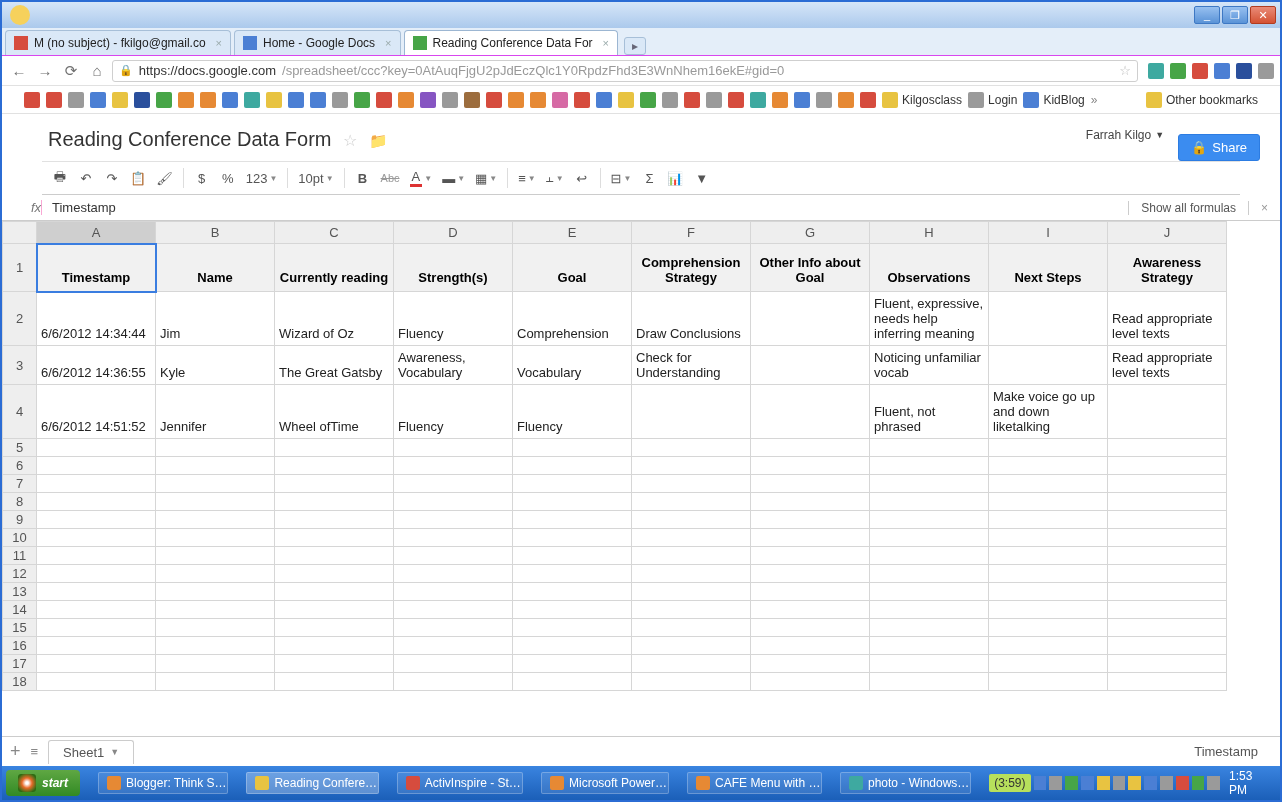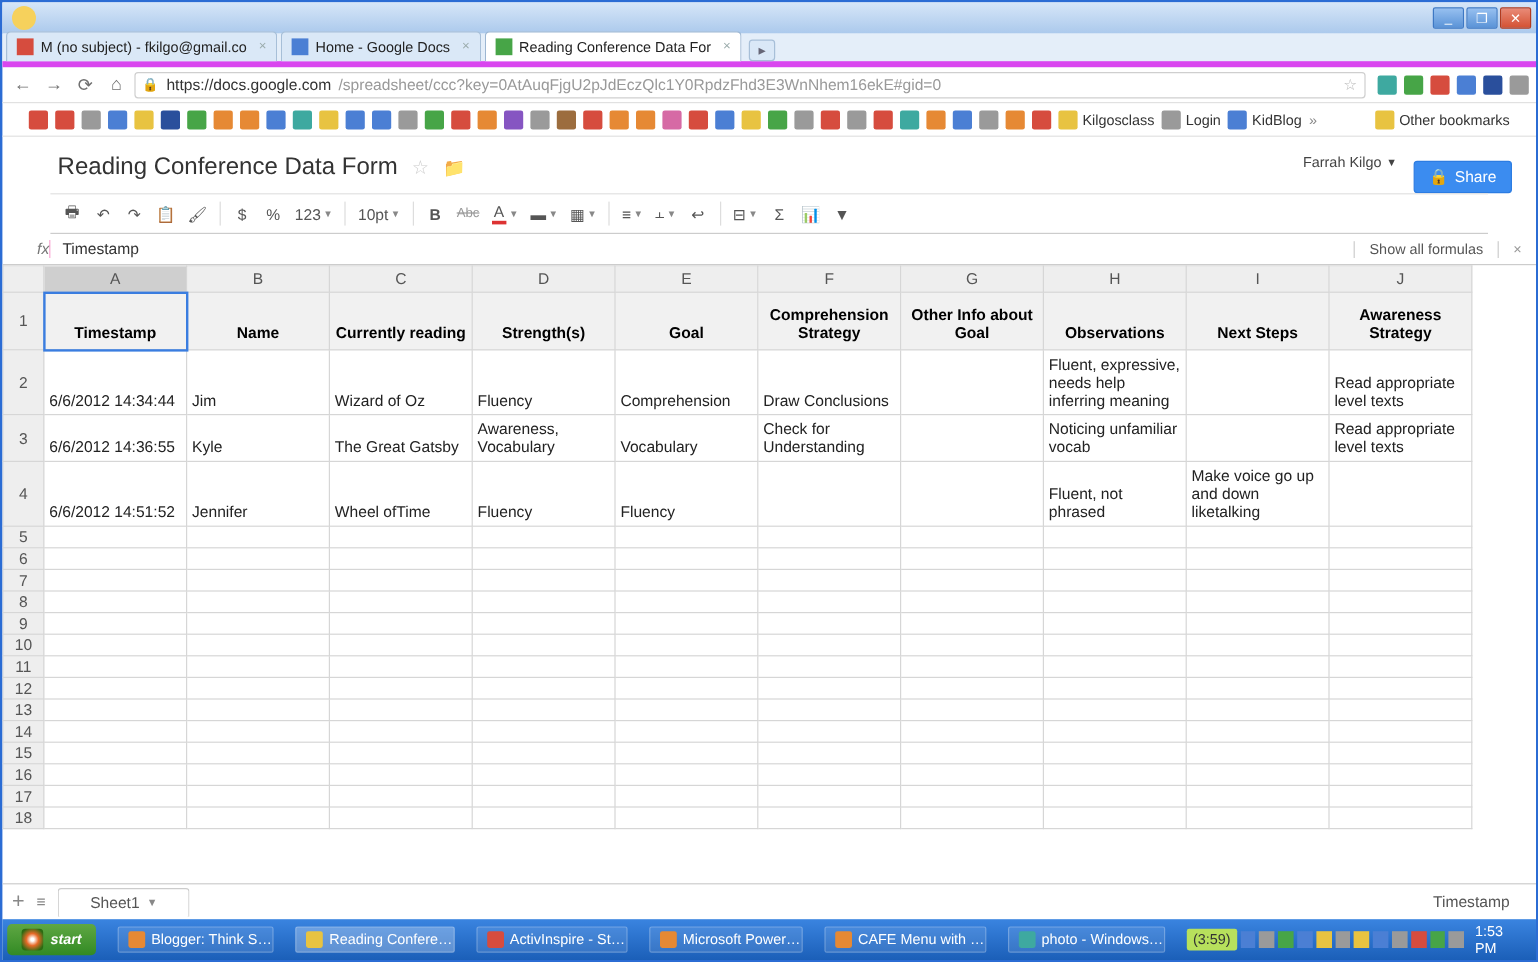--- a/index.html
+++ b/index.html
@@ -6,21 +6,21 @@
 body { font-family: Arial, sans-serif; font-size: 13px; overflow: hidden; background: #fff; }
 
 
 .window { width: 1282px; height: 802px; border: 2px solid #2b6cd4; display: flex; flex-direction: column; background: #fff; }
 .titlebar { height: 26px; background: linear-gradient(#d6e6f8,#abc9ec); display: flex; align-items: center; justify-content: flex-end; padding: 0 4px; }
 .win-btn { width: 26px; height: 18px; margin-left: 2px; background: linear-gradient(#97c0f0,#5a93d7); border: 1px solid #3d78c4; border-radius: 2px; display:flex;align-items:center;justify-content:center;color:#fff;font-size:11px;}
 .win-btn.close{ background: linear-gradient(#e98b78,#d45233); border-color:#b13b1f;}
 .titlebar-avatar { width:20px;height:20px; background:#f6d15c;border-radius:50%;margin-right:auto;margin-left:4px;}
 
 
-.tabrow { height: 28px; background: #e4eef9; display:flex; align-items:flex-end; border-bottom:5px solid #d946ef; }
+.tabrow { height: 28px; background: #e4eef9; display:flex; align-items:flex-end; border-bottom:1px solid #d946ef; }
 .tab { display:flex; align-items:center; gap:6px; height:25px; padding:0 8px; background:#dae8f7; border:1px solid #a7bfd8; border-bottom:none; border-top-left-radius:4px; border-top-right-radius:4px; margin-left:3px; font-size:12px; color:#222;}
 .tab.active { background:#fff; border-color:#9cb6d2;}
 .tab .favicon{width:14px;height:14px;display:inline-block;}
 .tab .close-x{color:#9aa;font-size:11px;margin-left:4px;}
 .newtab { width:22px;height:18px;background:#dae8f7;border:1px solid #a7bfd8;border-radius:3px;margin-left:6px;display:flex;align-items:center;justify-content:center;color:#667;font-size:12px;}
 
 
 .navbar { height: 30px; display:flex; align-items:center; padding:0 6px; gap:4px; border-bottom:1px solid #e1e1e1;}
 .nav-btn { width:22px;height:22px;display:flex;align-items:center;justify-content:center;color:#707070;border-radius:3px;font-size:15px;}
 .urlbar { flex:1; height:22px; border:1px solid #cfcfcf; border-radius:3px; display:flex; align-items:center; padding:0 6px; gap:6px; font-size:13px; color:#333;}
@@ -71,21 +71,21 @@
 .rowhead{background:#eee;text-align:center;width:34px;color:#555;font-weight:normal;padding:0 4px;}
 .corner{background:#eee;width:34px;}
 .headerrow td{background:#f1f1f1;font-weight:bold;text-align:center;padding:6px 4px;vertical-align:bottom;height:48px;}
 .datacell{padding:4px 4px;vertical-align:bottom;color:#222;}
 .selcell{outline:2px solid #3a7de0;outline-offset:-1px;}
 .colA{width:119px;} .colB{width:119px;} .colC{width:119px;} .colD{width:119px;} .colE{width:119px;} .colF{width:119px;} .colG{width:119px;} .colH{width:119px;} .colI{width:119px;} .colJ{width:119px;}
 .selhead{background:#cfcfcf !important;}
 
 
 .sheetbar{height:30px;border-top:1px solid #ccc;display:flex;align-items:center;padding:0 8px;gap:10px;font-size:13px;color:#555;}
-.sheet-tab{border:1px solid #ccc;border-bottom:none;padding:4px 26px;background:#fff;border-top-left-radius:3px;border-top-right-radius:3px;display:flex;align-items:center;gap:6px;}
+.sheet-tab{border:1px solid #ccc;border-bottom:none;padding:4px 14px;background:#fff;border-top-left-radius:3px;border-top-right-radius:3px;display:flex;align-items:center;gap:6px;}
 .sheet-status{margin-left:auto;margin-right:14px;}
 
 
 .taskbar{height:34px;background:linear-gradient(#3a84e0,#1b5fb8);display:flex;align-items:center;padding:0 4px;gap:18px;color:#fff;font-size:12px;}
 .start-btn{background:linear-gradient(#5fa743,#328a24);border-radius:4px;padding:4px 12px;font-weight:bold;font-style:italic;display:flex;align-items:center;gap:6px;}
 .start-orb{width:18px;height:18px;background:radial-gradient(circle,#fff 10%,#e76a28 40%,#2d6b12 80%);border-radius:3px;}
 .task-item{background:rgba(255,255,255,0.1);border:1px solid rgba(255,255,255,0.25);border-radius:2px;padding:3px 8px;display:flex;align-items:center;gap:5px;max-width:150px;overflow:hidden;white-space:nowrap;}
 .task-item.active{background:rgba(255,255,255,0.28);}
 .tsk-ico{width:14px;height:14px;border-radius:2px;flex-shrink:0;}
 .tray{margin-left:auto;display:flex;align-items:center;gap:3px;}

